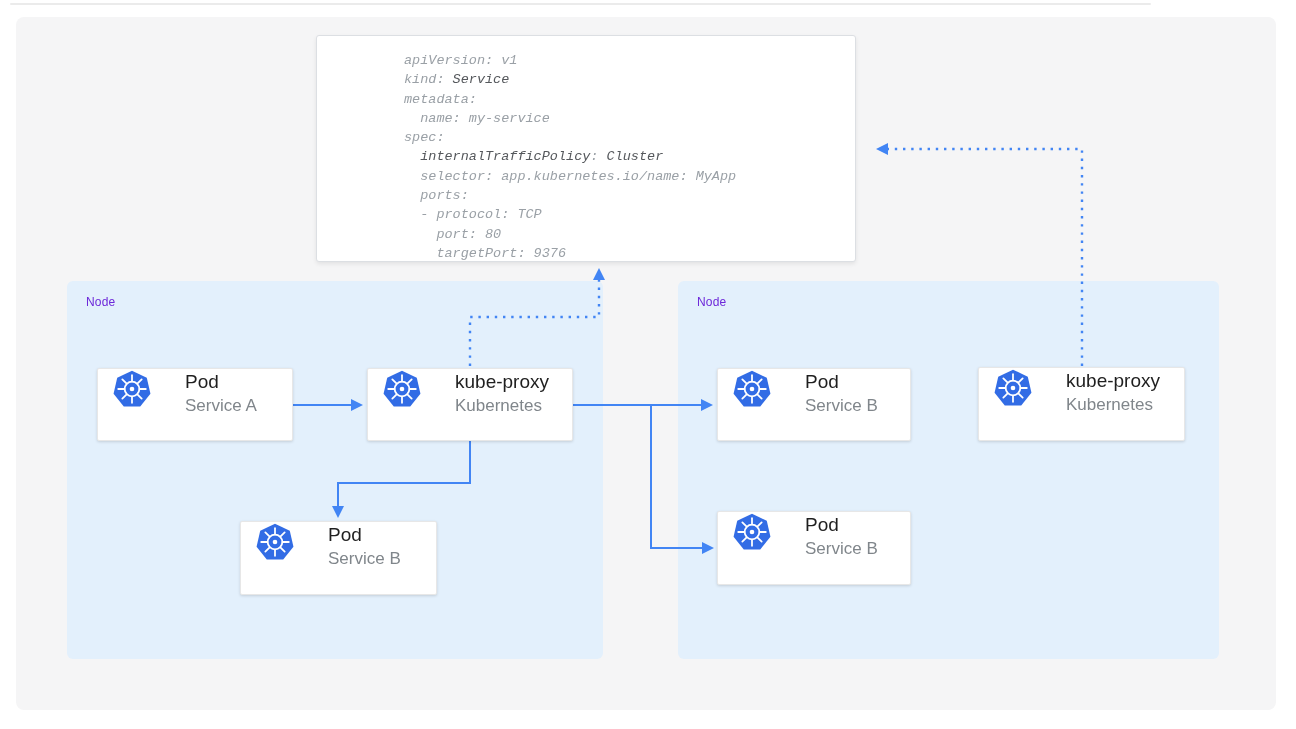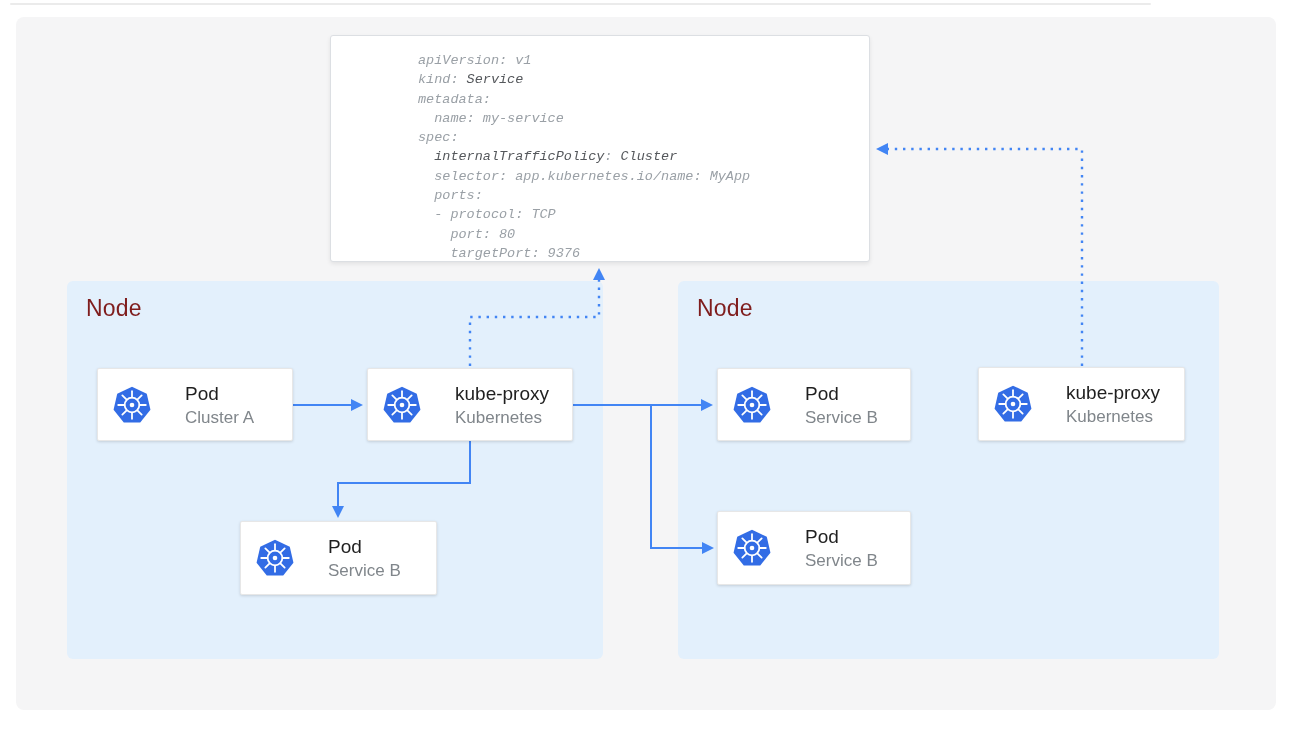--- a/index.html
+++ b/index.html
@@ -15,40 +15,40 @@
     font-family:"Liberation Sans", sans-serif;}
   .stage{position:relative;width:1296px;height:729px;}
 
   .top-divider{position:absolute;left:10px;top:3px;width:1141px;height:2px;
     background:#ebebeb;border-radius:1px;}
 
   .canvas{position:absolute;left:16px;top:17px;width:1260px;height:693px;
     background:var(--canvas-bg);border-radius:8px;}
 
   
-  .yaml-panel{position:absolute;left:330px;top:35px;width:540px;height:227px;
+  .yaml-panel{position:absolute;left:316px;top:35px;width:540px;height:227px;
     background:#ffffff;border:1px solid #dcdfe3;border-radius:3px;
     box-shadow:0 2px 4px rgba(0,0,0,0.08);
     padding:15px 10px 0 87px;}
   .yaml-code{font-family:"Liberation Mono", monospace;font-style:italic;
     font-size:13.5px;line-height:19.3px;color:var(--yaml-regular);
     white-space:pre;}
   .yaml-code .ybold{font-weight:normal;color:var(--yaml-bold);}
 
   
   .node{position:absolute;background:var(--node-bg);border-radius:6px;}
   .node-left{left:67px;top:281px;width:536px;height:378px;}
   .node-right{left:678px;top:281px;width:541px;height:378px;}
-  .node-label{position:absolute;left:19px;top:14px;font-size:23px;
-    color:#7f1d1d;letter-spacing:0.2px;}
+  .node-label{position:absolute;left:19px;top:14px;font-size:12px;
+    color:#6d28d9;letter-spacing:0.2px;}
 
   
   .card{position:absolute;background:#ffffff;border:1px solid #e7e7e7;
     border-radius:2px;box-shadow:0 1px 3px rgba(0,0,0,0.14);
-    display:flex;align-items:center;}
+    display:flex;}
   .card .logo{width:40px;height:40px;margin-left:14px;flex:0 0 auto;}
   .card .text{margin-left:33px;display:flex;flex-direction:column;}
   .card .title{font-size:19px;line-height:25px;color:#1f1f1f;}
   .card .subtitle{font-size:17px;line-height:23px;color:#80868b;}
 
   .card-1{left:97px; top:368px;width:196px;height:73px;}
   .card-2{left:367px;top:368px;width:206px;height:73px;}
   .card-3{left:240px;top:521px;width:197px;height:74px;}
   .card-4{left:717px;top:368px;width:194px;height:73px;}
   .card-5{left:717px;top:511px;width:194px;height:74px;}
@@ -114,21 +114,21 @@
     <path class="dotted-line" d="M470,366 L470,317 L599,317 L599,279" marker-end="url(#arr)"></path>
     <path class="dotted-line" d="M1082,366 L1082,149 L887,149" marker-end="url(#arr)"></path>
   </svg>
 
   <div class="card card-1">
     <svg class="logo" viewBox="0 0 36 36">
         <use href="#k8s-logo"></use>
       </svg>
     <div class="text">
       <span class="title">Pod</span>
-      <span class="subtitle">Cluster A</span>
+      <span class="subtitle">Service A</span>
     </div>
   </div>
 
   <div class="card card-2">
     <svg class="logo" viewBox="0 0 36 36">
         <use href="#k8s-logo"></use>
       </svg>
     <div class="text">
       <span class="title">kube-proxy</span>
       <span class="subtitle">Kubernetes</span>

